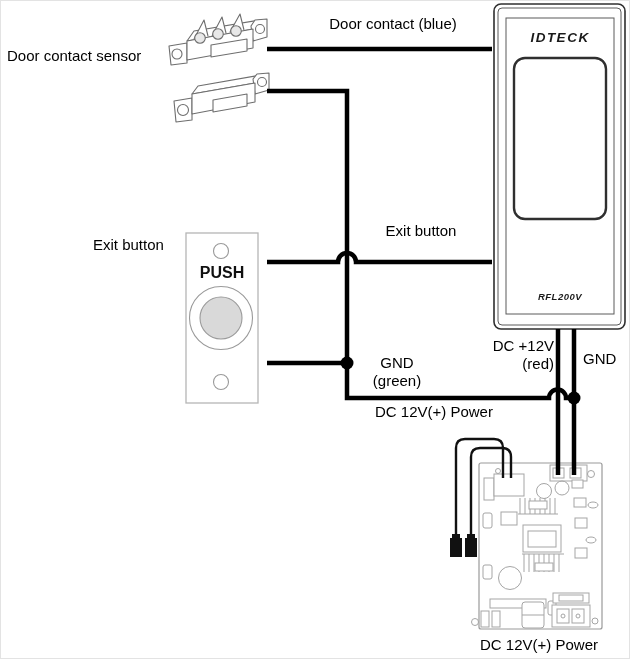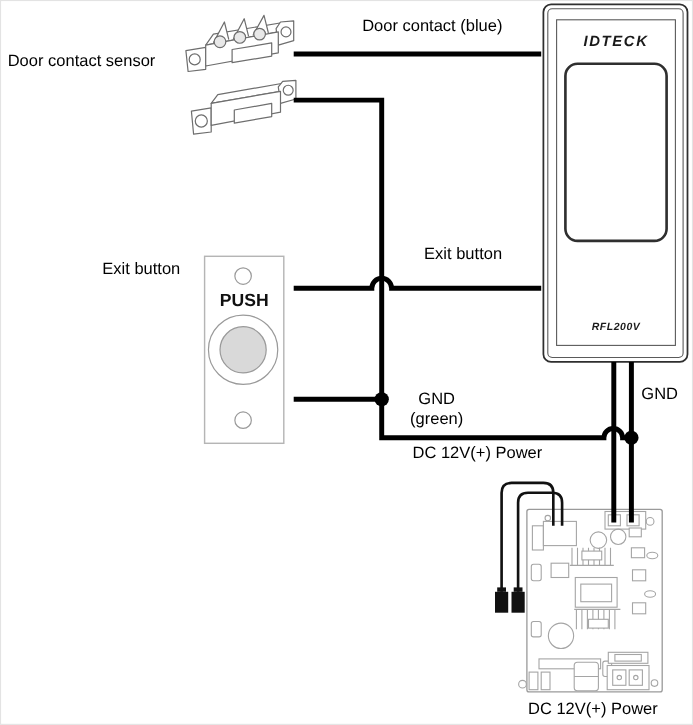--- a/index.html
+++ b/index.html
@@ -157,17 +157,21 @@
     <span>Exit button</span>
   </div>
 
   <div class="lbl center" style="left:346px;top:353px;width:100px;">
     <span>GND</span>
     <span>(green)</span>
   </div>
 
   <div class="lbl" style="left:374px;top:402px;">DC 12V(+) Power</div>
 
+  <div class="lbl right" style="left:445px;top:336px;width:108px;">
+    <span>DC +12V</span>
+    <span>(red)</span>
+  </div>
 
   <div class="lbl" style="left:582px;top:349px;">GND</div>
 
   <div class="lbl center" style="left:458px;top:635px;width:160px;">DC 12V(+) Power</div>
 </div>
 
 </body></html>

